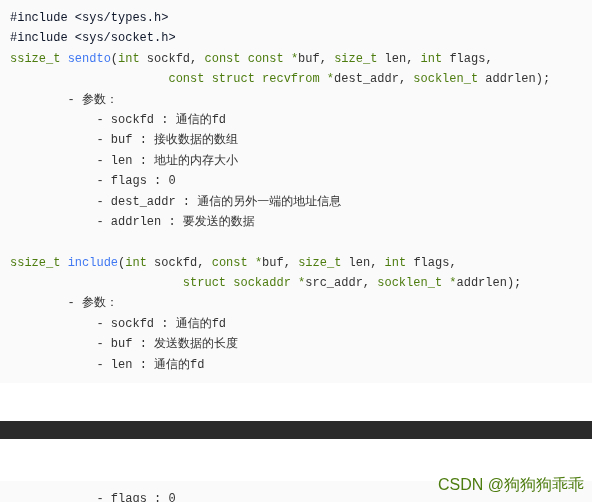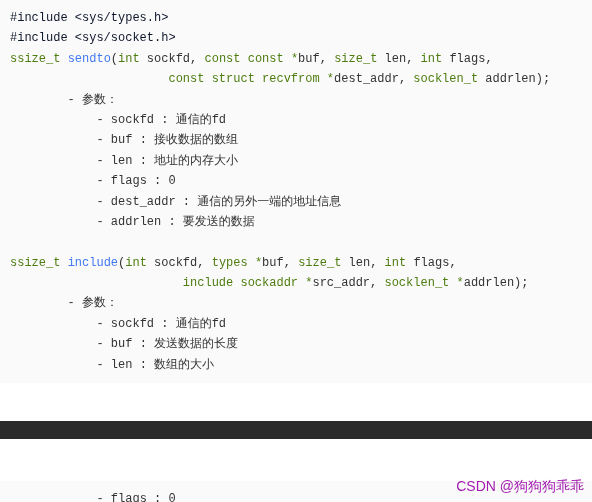--- a/index.html
+++ b/index.html
@@ -29,47 +29,47 @@
     height: 42px;
     background: #fff;
   }
   .type { color: #4d7c0f; margin-top: 8px; }
   .fn { color: #4078f2; }
   .pre { color: #0f172a; }
   .watermark {
     position: fixed;
     right: 8px;
     bottom: 6px;
-    color: #a21caf;
-    font-size: 14px;
+    color: #4d7c0f;
+    font-size: 16px;
     font-family: sans-serif;
     pointer-events: none;
   }
 </style>
 </head>
 <body>
 
 <div class="code-block"><span class="pre">#include &lt;sys/types.h&gt;</span>
 <span class="pre">#include &lt;sys/socket.h&gt;</span>
 <span><span class="type">ssize_t</span> <span class="fn">sendto</span>(<span class="type">int</span> <span>sockfd</span>, <span class="type">const const *</span><span>buf</span>, <span class="type">size_t</span> <span>len</span>, <span class="type">int</span> <span>flags</span>,</span>
 <span>                      <span class="type">const struct recvfrom *</span><span>dest_addr</span>, <span class="type">socklen_t</span> <span>addrlen</span>);</span>
 <span>        <span>- 参数：</span></span>
 <span>            <span>- sockfd : 通信的fd</span></span>
 <span>            <span>- buf : 接收数据的数组</span></span>
 <span>            <span>- len : 地址的内存大小</span></span>
 <span>            <span>- flags : 0</span></span>
 <span>            <span>- dest_addr : 通信的另外一端的地址信息</span></span>
 <span>            <span>- addrlen : 要发送的数据</span></span>
 
-<span><span class="type">ssize_t</span> <span class="fn">include</span>(<span class="type">int</span> <span>sockfd</span>, <span class="type">types *</span><span>buf</span>, <span class="type">size_t</span> <span>len</span>, <span class="type">int</span> <span>flags</span>,</span>
-<span>                        <span class="type">include sockaddr *</span><span>src_addr</span>, <span class="type">socklen_t *</span><span>addrlen</span>);</span>
+<span><span class="type">ssize_t</span> <span class="fn">include</span>(<span class="type">int</span> <span>sockfd</span>, <span class="type">const *</span><span>buf</span>, <span class="type">size_t</span> <span>len</span>, <span class="type">int</span> <span>flags</span>,</span>
+<span>                        <span class="type">struct sockaddr *</span><span>src_addr</span>, <span class="type">socklen_t *</span><span>addrlen</span>);</span>
 <span>        <span>- 参数：</span></span>
 <span>            <span>- sockfd : 通信的fd</span></span>
 <span>            <span>- buf : 发送数据的长度</span></span>
-<span>            <span>- len : 数组的大小</span></span></div>
+<span>            <span>- len : 通信的fd</span></span></div>
 
 <div class="gap"></div>
 <div class="dark-bar"></div>
 <div class="gap2"></div>
 
 <div class="code-block"><span>            <span>- flags : 0</span></span>
 
 </div>
 
 <div class="watermark">CSDN @狗狗狗乖乖</div>

